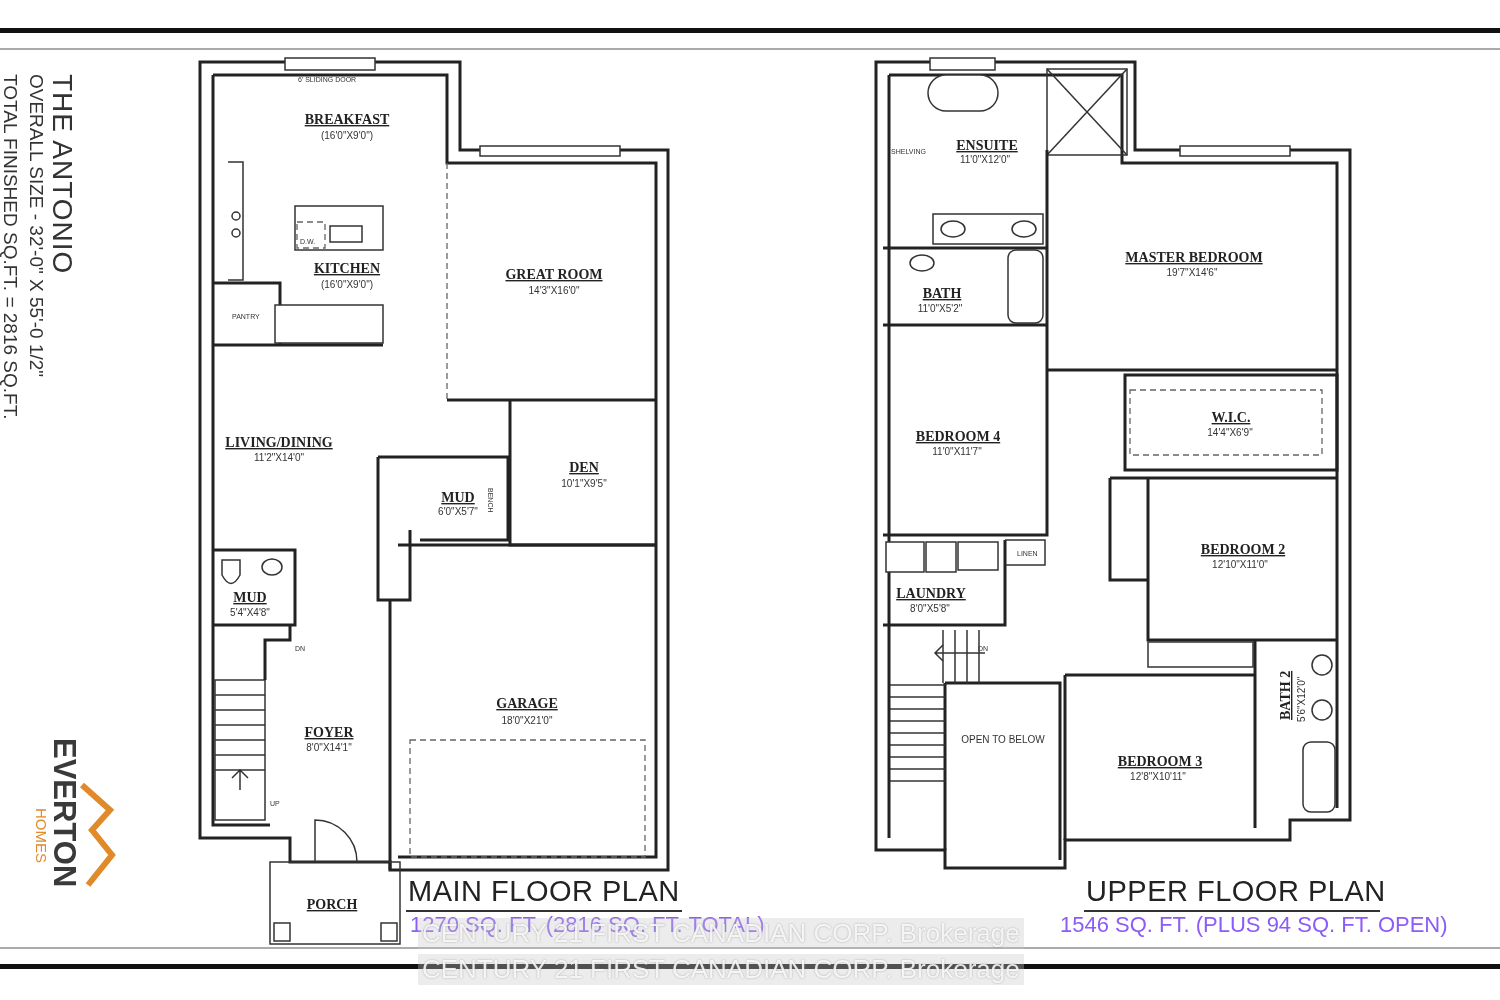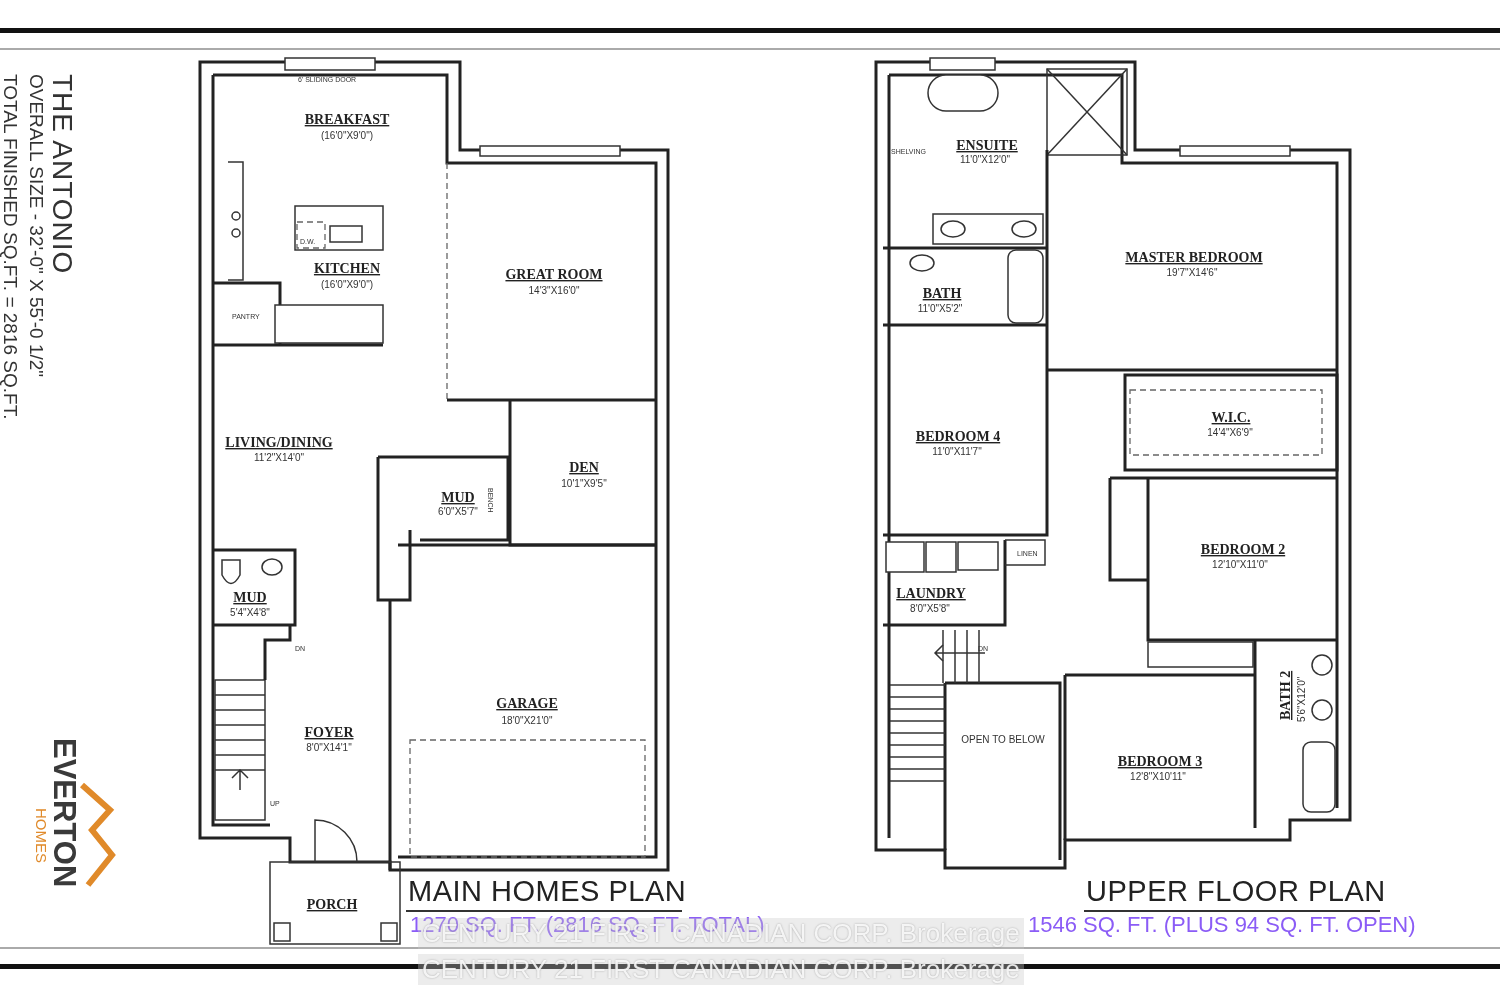--- a/index.html
+++ b/index.html
@@ -212,22 +212,22 @@
     <text class="room-dim" x="1240" y="568" text-anchor="middle">12'10"X11'0"</text>
     <text class="room-name" x="931" y="598" text-anchor="middle">LAUNDRY</text>
     <text class="room-dim" x="930" y="612" text-anchor="middle">8'0"X5'8"</text>
     <text class="room-name" x="1290" y="720" transform="rotate(-90 1290 720)">BATH 2</text>
     <text class="room-dim" x="1305" y="722" transform="rotate(-90 1305 722)">5'6"X12'0"</text>
     <text class="room-name" x="1160" y="766" text-anchor="middle">BEDROOM 3</text>
     <text class="room-dim" x="1158" y="780" text-anchor="middle">12'8"X10'11"</text>
   </g>
 </svg>
 
-<div class="plan-title" style="left:408px; top:875px;">MAIN HOMES PLAN</div>
+<div class="plan-title" style="left:408px; top:875px;">MAIN FLOOR PLAN</div>
 <div class="plan-rule" style="left:406px; top:910px; width:276px;"></div>
 <div class="plan-sub" style="left:410px; top:912px;">1270 SQ. FT. (2816 SQ. FT. TOTAL)</div>
 
 <div class="plan-title" style="left:1086px; top:875px;">UPPER FLOOR PLAN</div>
 <div class="plan-rule" style="left:1084px; top:910px; width:296px;"></div>
-<div class="plan-sub" style="left:1028px; top:912px;">1546 SQ. FT. (PLUS 94 SQ. FT. OPEN)</div>
+<div class="plan-sub" style="left:1060px; top:912px;">1546 SQ. FT. (PLUS 94 SQ. FT. OPEN)</div>
 
 <div class="watermark" style="left:418px; top:890px;">CENTURY 21 FIRST CANADIAN CORP. Brokerage</div>
 <div class="watermark" style="left:418px; top:926px;">CENTURY 21 FIRST CANADIAN CORP. Brokerage</div>
 
 </body></html>

